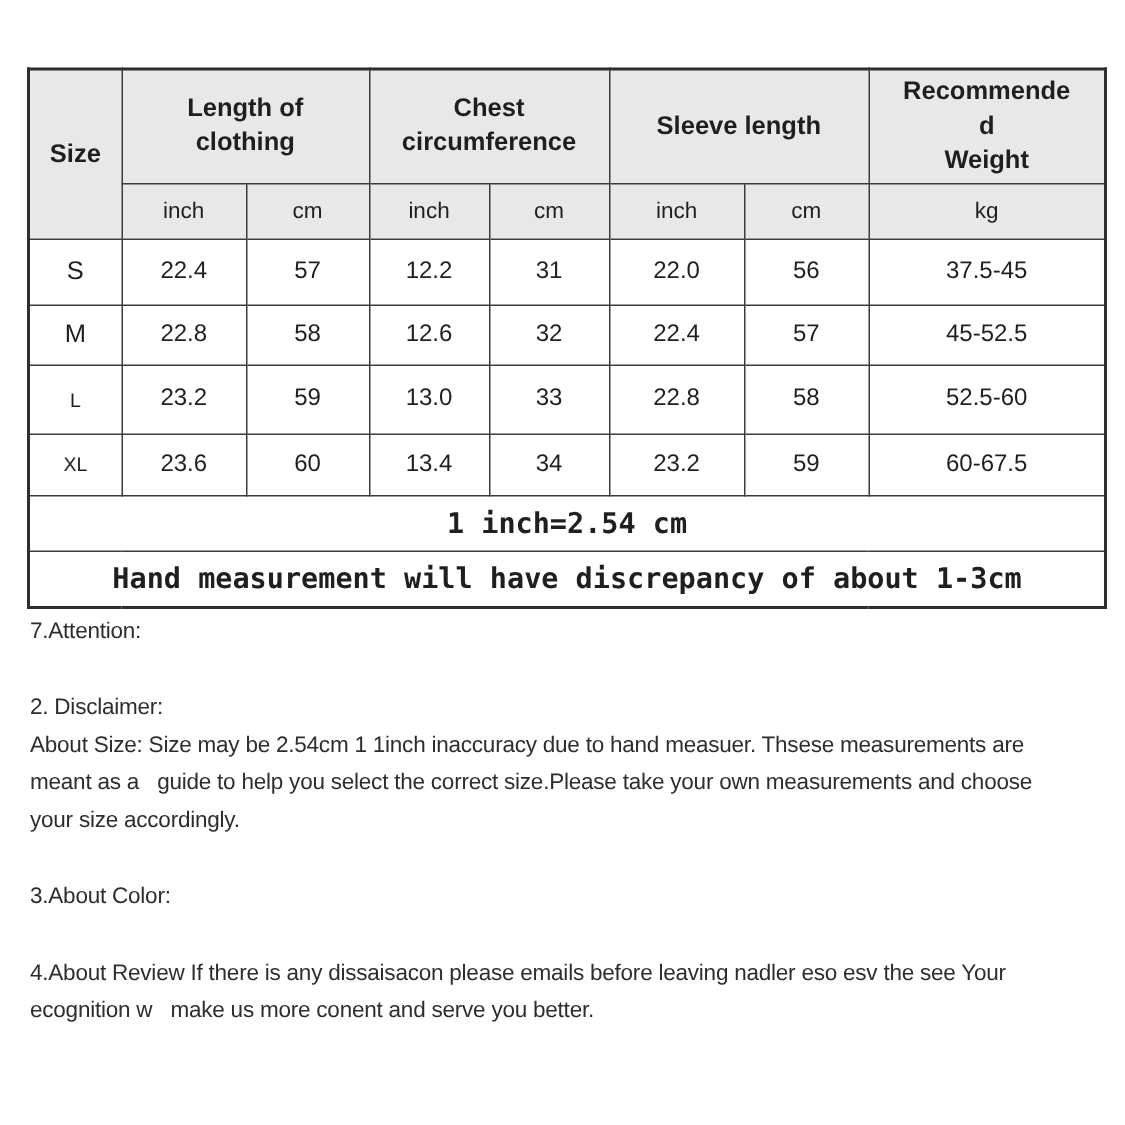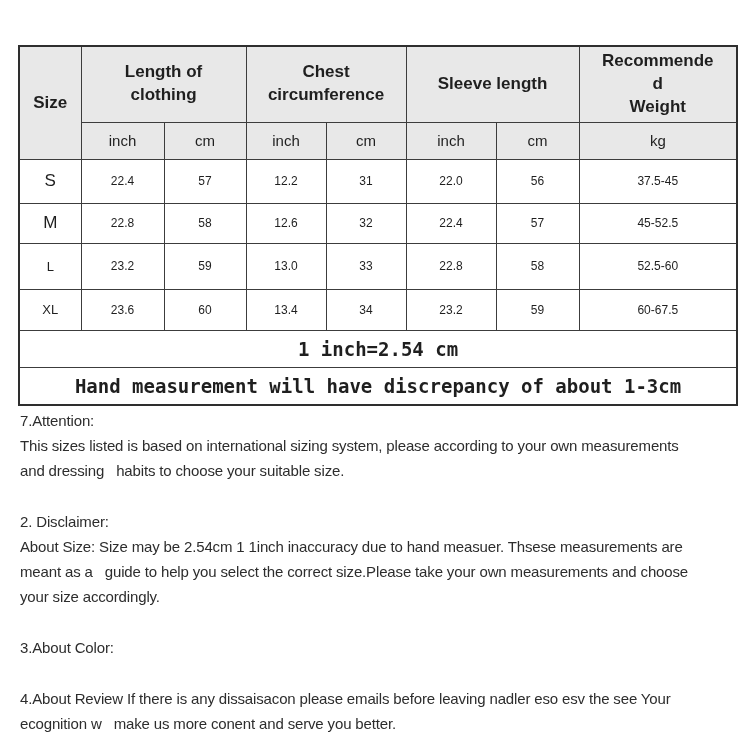--- a/index.html
+++ b/index.html
@@ -56,21 +56,21 @@
   th.size-head {
     font-size: 17px;
     font-weight: bold;
   }
   tr.row-sub th {
     font-size: 15px;
     font-weight: normal;
     margin-left: 16px;
   }
   td.val-cell {
-    font-size: 12px;
+    font-size: 16px;
   }
   td.size-cell { font-size: 17px; }
   tr.row-l  td.size-cell { font-size: 13px; }
   tr.row-xl td.size-cell { font-size: 13px; }
 
   td.note-cell {
     font-family: "DejaVu Sans Mono", "Liberation Mono", monospace;
     font-weight: bold;
     font-size: 19px;
     letter-spacing: 0px;
@@ -181,22 +181,20 @@
       </tr>
       <tr class="row-note2">
         <td class="note-cell" colspan="8">Hand measurement will have discrepancy of about 1-3cm</td>
       </tr>
     </tbody>
   </table>
 
   <div class="text-block">
     <div class="section">
       <div class="p-head">7.Attention:</div>
-      <div class="p-body">This sizes listed is based on international sizing system, please according to your own measurements
-and dressing   habits to choose your suitable size.</div>
     </div>
     <div class="section">
       <div class="p-head">2. Disclaimer:</div>
       <div class="p-body">About Size: Size may be 2.54cm 1 1inch inaccuracy due to hand measuer. Thsese measurements are
 meant as a   guide to help you select the correct size.Please take your own measurements and choose
 your size accordingly.</div>
     </div>
     <div class="section">
       <div class="p-head">3.About Color:</div>
     </div>

